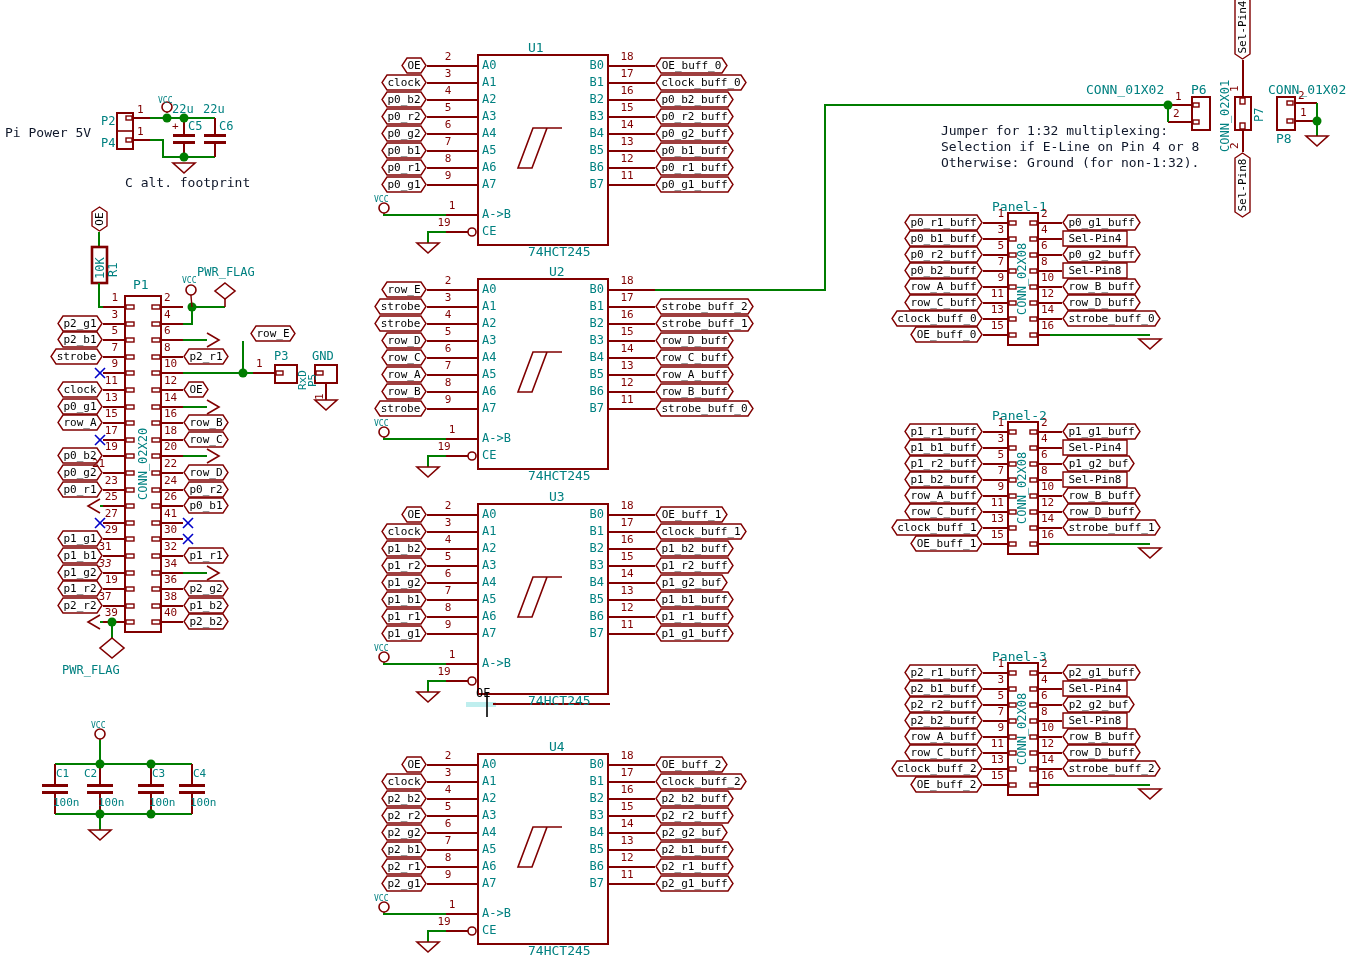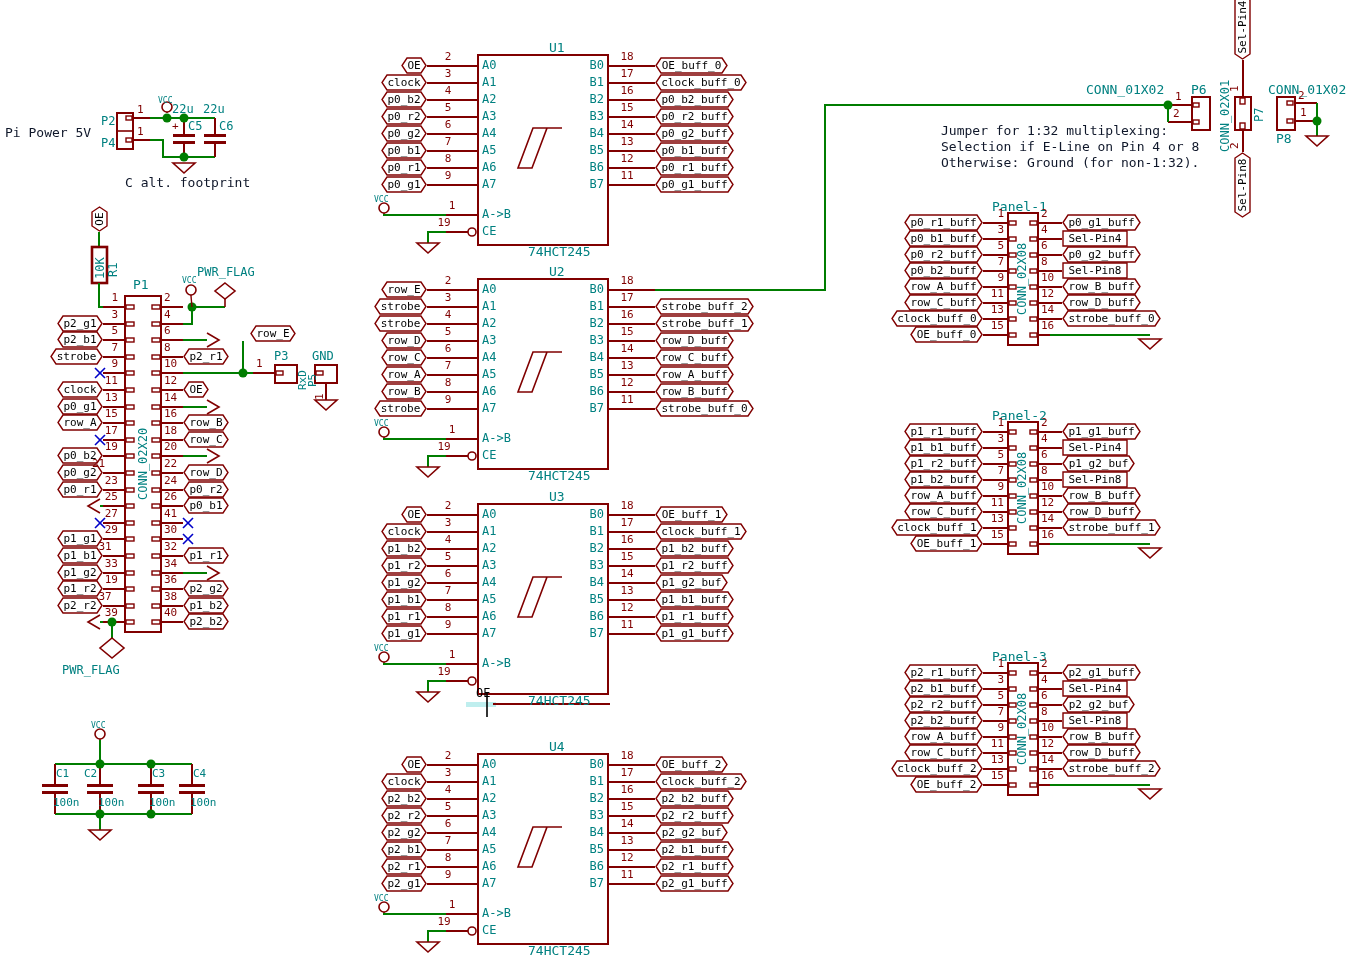--- a/index.html
+++ b/index.html
@@ -596,21 +596,21 @@
     <div class="t maroon f11" style="left: 92px; top: 541px; width: 26px; text-align: center;">31</div>
     <div class="t maroon f11" style="left: 164px; top: 541px;">32</div>
     <svg width="46" height="17" class="tag" style="left: 57px; top: 547px;">
       <polygon points="6,1 40,1 45,8.5 40,16 6,16 1,8.5" fill="none" stroke="#800000" stroke-width="1.4"></polygon>
       <text x="23" y="12" text-anchor="middle" font-size="11" fill="#000000" font-family="DejaVu Sans Mono, monospace">p1_b1</text>
     </svg>
     <svg width="46" height="17" class="tag" style="left: 183px; top: 547px;">
       <polygon points="6,1 40,1 45,8.5 40,16 6,16 1,8.5" fill="none" stroke="#800000" stroke-width="1.4"></polygon>
       <text x="23" y="12" text-anchor="middle" font-size="11" fill="#000000" font-family="DejaVu Sans Mono, monospace">p1_r1</text>
     </svg>
-    <div class="t maroon f11" style="left: 92px; top: 558px; width: 26px; text-align: right;">33</div>
+    <div class="t maroon f11" style="left: 92px; top: 558px; width: 26px; text-align: center; font-style: italic;">33</div>
     <div class="t maroon f11" style="left: 164px; top: 558px;">34</div>
     <svg width="46" height="17" class="tag" style="left: 57px; top: 564px;">
       <polygon points="6,1 40,1 45,8.5 40,16 6,16 1,8.5" fill="none" stroke="#800000" stroke-width="1.4"></polygon>
       <text x="23" y="12" text-anchor="middle" font-size="11" fill="#000000" font-family="DejaVu Sans Mono, monospace">p1_g2</text>
     </svg>
     <div class="t maroon f11" style="left: 92px; top: 574px; width: 26px; text-align: right;">19</div>
     <div class="t maroon f11" style="left: 164px; top: 574px;">36</div>
     <svg width="46" height="17" class="tag" style="left: 57px; top: 580px;">
       <polygon points="6,1 40,1 45,8.5 40,16 6,16 1,8.5" fill="none" stroke="#800000" stroke-width="1.4"></polygon>
       <text x="23" y="12" text-anchor="middle" font-size="11" fill="#000000" font-family="DejaVu Sans Mono, monospace">p1_r2</text>
@@ -632,21 +632,21 @@
     <div class="t maroon f11" style="left: 92px; top: 607px; width: 26px; text-align: right;">39</div>
     <div class="t maroon f11" style="left: 164px; top: 607px;">40</div>
     <svg width="46" height="17" class="tag" style="left: 183px; top: 613px;">
       <polygon points="6,1 40,1 45,8.5 40,16 6,16 1,8.5" fill="none" stroke="#800000" stroke-width="1.4"></polygon>
       <text x="23" y="12" text-anchor="middle" font-size="11" fill="#000000" font-family="DejaVu Sans Mono, monospace">p2_b2</text>
     </svg>
     <svg width="46" height="17" class="tag" style="left: 250px; top: 325px;">
       <polygon points="6,1 40,1 45,8.5 40,16 6,16 1,8.5" fill="none" stroke="#800000" stroke-width="1.4"></polygon>
       <text x="23" y="12" text-anchor="middle" font-size="11" fill="#000000" font-family="DejaVu Sans Mono, monospace">row_E</text>
     </svg>
-    <div class="t teal f13" style="left: 549px; top: 41px;">U1</div>
+    <div class="t teal f13" style="left: 528px; top: 41px;">U1</div>
     <div class="t teal f13" style="left: 528px; top: 245px;">74HCT245</div>
     <div class="t maroon f11" style="left: 438px; top: 51px; width: 20px; text-align: center;">2</div>
     <div class="t teal f12" style="left: 482px; top: 59px;">A0</div>
     <svg width="26" height="17" class="tag" style="left: 401px; top: 57px;">
       <polygon points="6,1 20,1 25,8.5 20,16 6,16 1,8.5" fill="none" stroke="#800000" stroke-width="1.4"></polygon>
       <text x="13" y="12" text-anchor="middle" font-size="11" fill="#000000" font-family="DejaVu Sans Mono, monospace">OE</text>
     </svg>
     <div class="t maroon f11" style="left: 438px; top: 68px; width: 20px; text-align: center;">3</div>
     <div class="t teal f12" style="left: 482px; top: 76px;">A1</div>
     <svg width="46" height="17" class="tag" style="left: 381px; top: 74px;">

